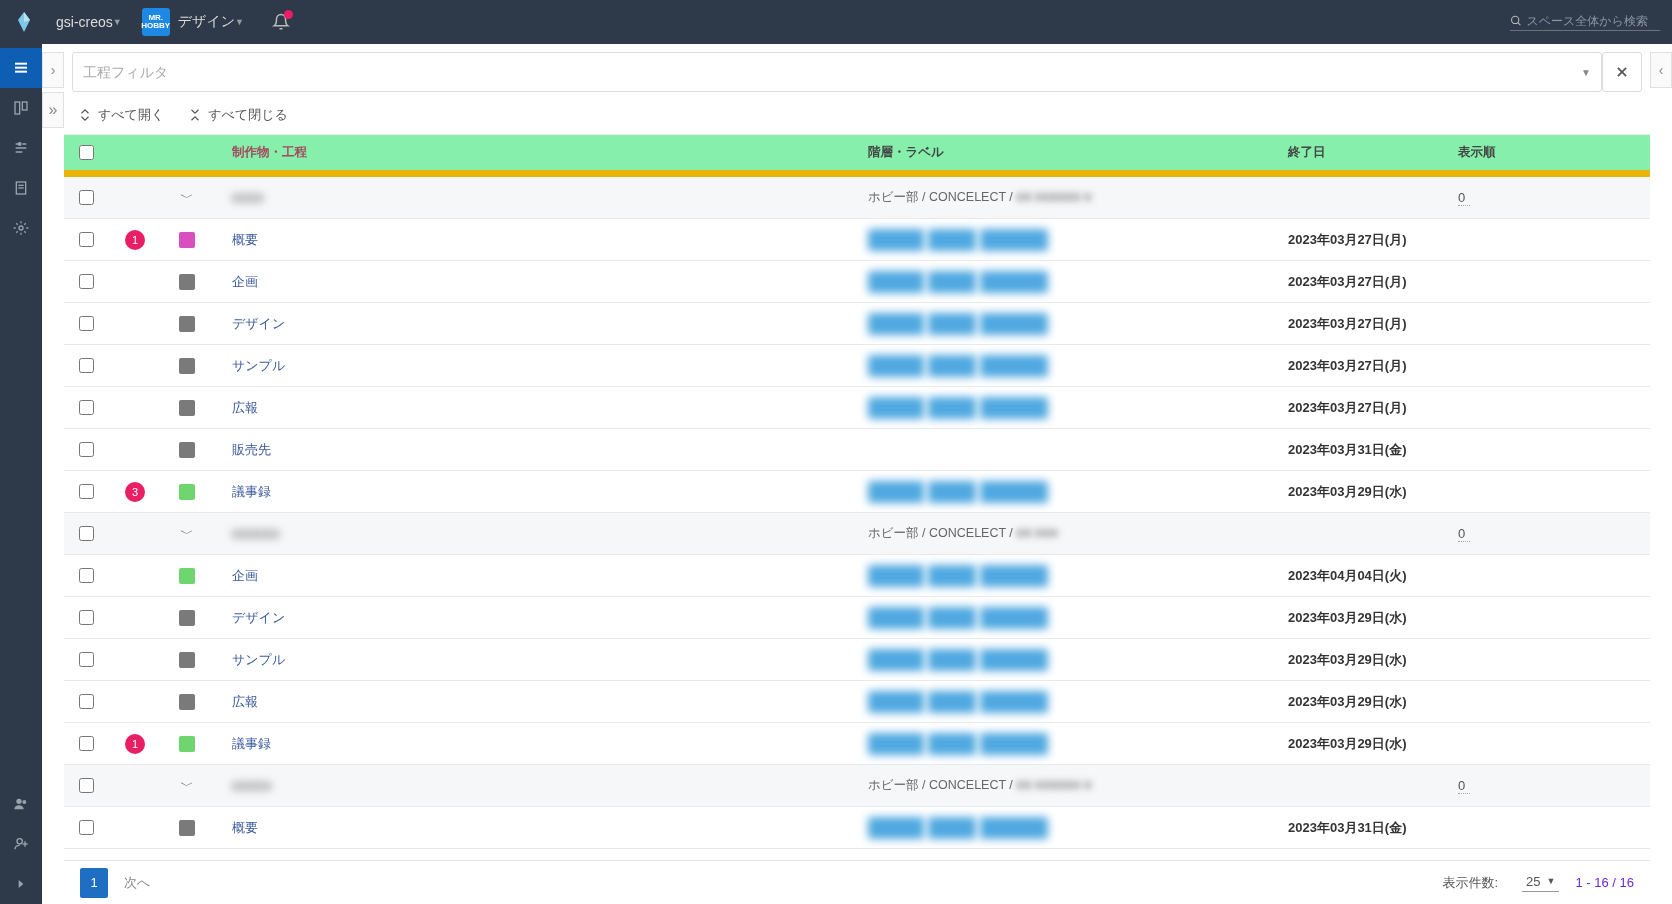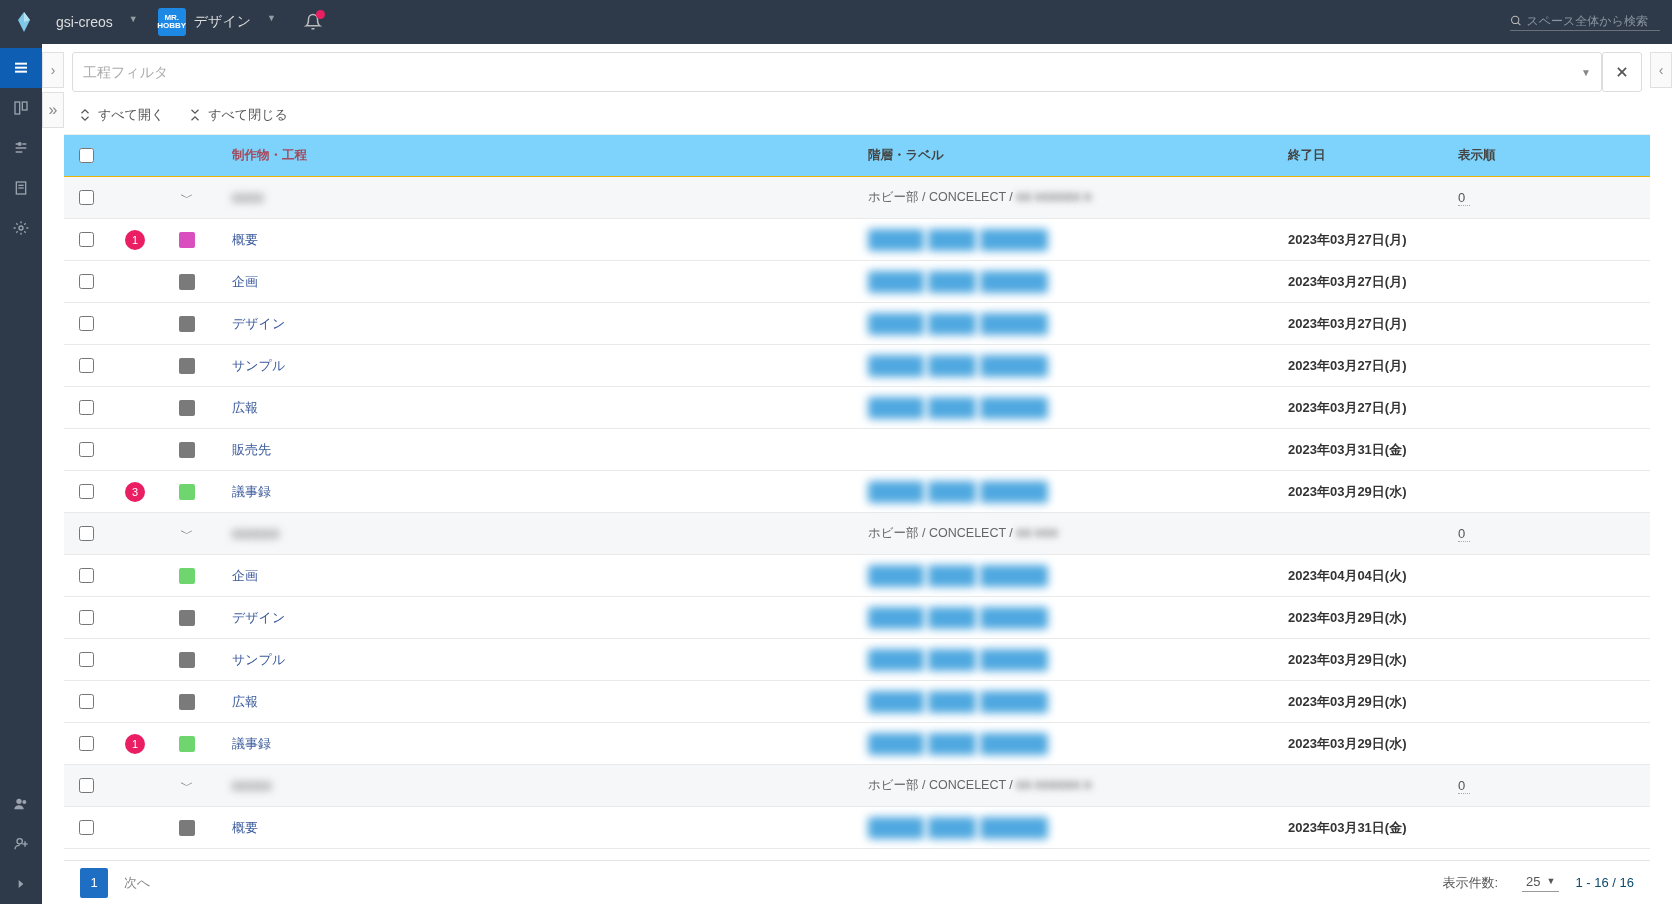--- a/index.html
+++ b/index.html
@@ -2,21 +2,21 @@
 <html><head>
 <meta charset="utf-8">
 <style>
 * { box-sizing: border-box; margin: 0; padding: 0; }
 body { font-family: -apple-system, BlinkMacSystemFont, "Segoe UI", "Hiragino Sans", sans-serif; font-size: 13px; color: #333; background: #fff; overflow: hidden; }
 .app { display: flex; flex-direction: column; height: 904px; width: 1672px; }
 
 
 .header { height: 44px; background: #2e3a4a; display: flex; align-items: center; padding: 0 12px; color: #ddd; }
 .logo { width: 24px; height: 24px; margin-right: 20px; }
-.dropdown { display: flex; align-items: flex-start; gap: 16px; margin-right: 20px; cursor: pointer; font-size: 14px; }
+.dropdown { display: flex; align-items: center; gap: 0; margin-right: 20px; cursor: pointer; font-size: 14px; }
 .dropdown .caret { font-size: 9px; opacity: .6; }
 .brand-badge { width: 28px; height: 28px; background: #1e88e5; color: #fff; font-size: 8px; font-weight: bold; display: flex; flex-direction:column; align-items: center; justify-content: center; border-radius: 3px; margin-right: 8px; line-height:1;}
 .notif { position: relative; margin-left: 8px; }
 .notif-dot { position: absolute; top: -3px; right: -3px; width: 9px; height: 9px; background: #e91e63; border-radius: 50%; }
 .spacer { flex: 1; }
 .search-wrap { display: flex; align-items: center; gap: 4px; border-bottom: 1px solid #6a717b; padding-bottom: 2px; width: 150px; }
 .search-wrap input { background: transparent; border: none; color: #ccc; font-size: 12px; outline: none; width: 100%; }
 .search-wrap input::placeholder { color: #8b94a0; }
 
 
@@ -43,21 +43,21 @@
 .filter-input input::placeholder { color:#aaa; }
 .filter-input .caret-down { color:#888; font-size:10px; padding-left:8px;}
 .clear-btn { width: 40px; height: 40px; border: 1px solid #ddd; border-radius:3px; background:#fff; display:flex; align-items:center; justify-content:center; color:#666; cursor:pointer;}
 
 .toolbar { display: flex; gap: 24px; padding: 6px 14px 10px; }
 .tool-link { display:flex; align-items:center; gap:6px; color:#555; cursor:pointer; font-size:13px; }
 
 
 .table-wrap { flex:1; overflow-y:auto; border-top:1px solid #eee; position: relative; }
 .thead, .trow { display:grid; grid-template-columns: 44px 54px 50px 20px 1fr 420px 170px 180px; align-items:center; min-height:42px; padding-right: 12px; }
-.thead { border-bottom:1px solid #eab308; font-weight:600; color:#444; font-size:12.5px; position:sticky; top:0; background:#7dd3fc; z-index:2;}
+.thead { border-bottom:7px solid #eab308; font-weight:600; color:#444; font-size:12.5px; position:sticky; top:0; background:#86efac; z-index:2;}
 .thead .col-name{ color:#a34a5d;}
 .trow { border-bottom:1px solid #e9e9e9; }
 .trow.group { background:#f6f7f8; }
 .chk { display:flex; justify-content:center; }
 .chk input { width:15px; height:15px; }
 .badge-col { display:flex; justify-content:center; }
 .badge { min-width:20px; height:20px; border-radius:10px; background:#e91e63; color:#fff; font-size:11px; display:flex; align-items:center; justify-content:center; padding:0 5px;}
 .chev { color:#777; font-size:13px; cursor:pointer; text-align:center;}
 .swatch { width:16px; height:16px; border-radius:2px; }
 .name-link { color:#3a5a9c; cursor:pointer; }
@@ -70,21 +70,21 @@
 .order { color:#555; border-bottom:1px dotted #aaa; display:inline-block; min-width:12px;}
 .date { color:#333; font-weight:700;}
 
 
 .footer { height:44px; border-top:1px solid #e5e5e5; display:flex; align-items:center; padding:0 16px; gap:16px; font-size:13px;}
 .page-btn { width:28px; height:30px; background:#1e6fc4; color:#fff; display:flex; align-items:center; justify-content:center; border-radius:2px;}
 .next-link{ color:#888; cursor:pointer;}
 .footer .spacer{flex:1;}
 .perpage{display:flex; align-items:center; gap:24px; color:#555;}
 .perpage .val{border-bottom:1px solid #999; padding:0 4px 2px; display:flex; gap:6px; align-items:center;}
-.range{color:#0c4a6e;}
+.range{color:#6d28d9;}
 
 
 .right-handles { width: 22px; position: relative; }
 
 
 svg { display:block; }
 </style>
 </head>
 <body>
 

